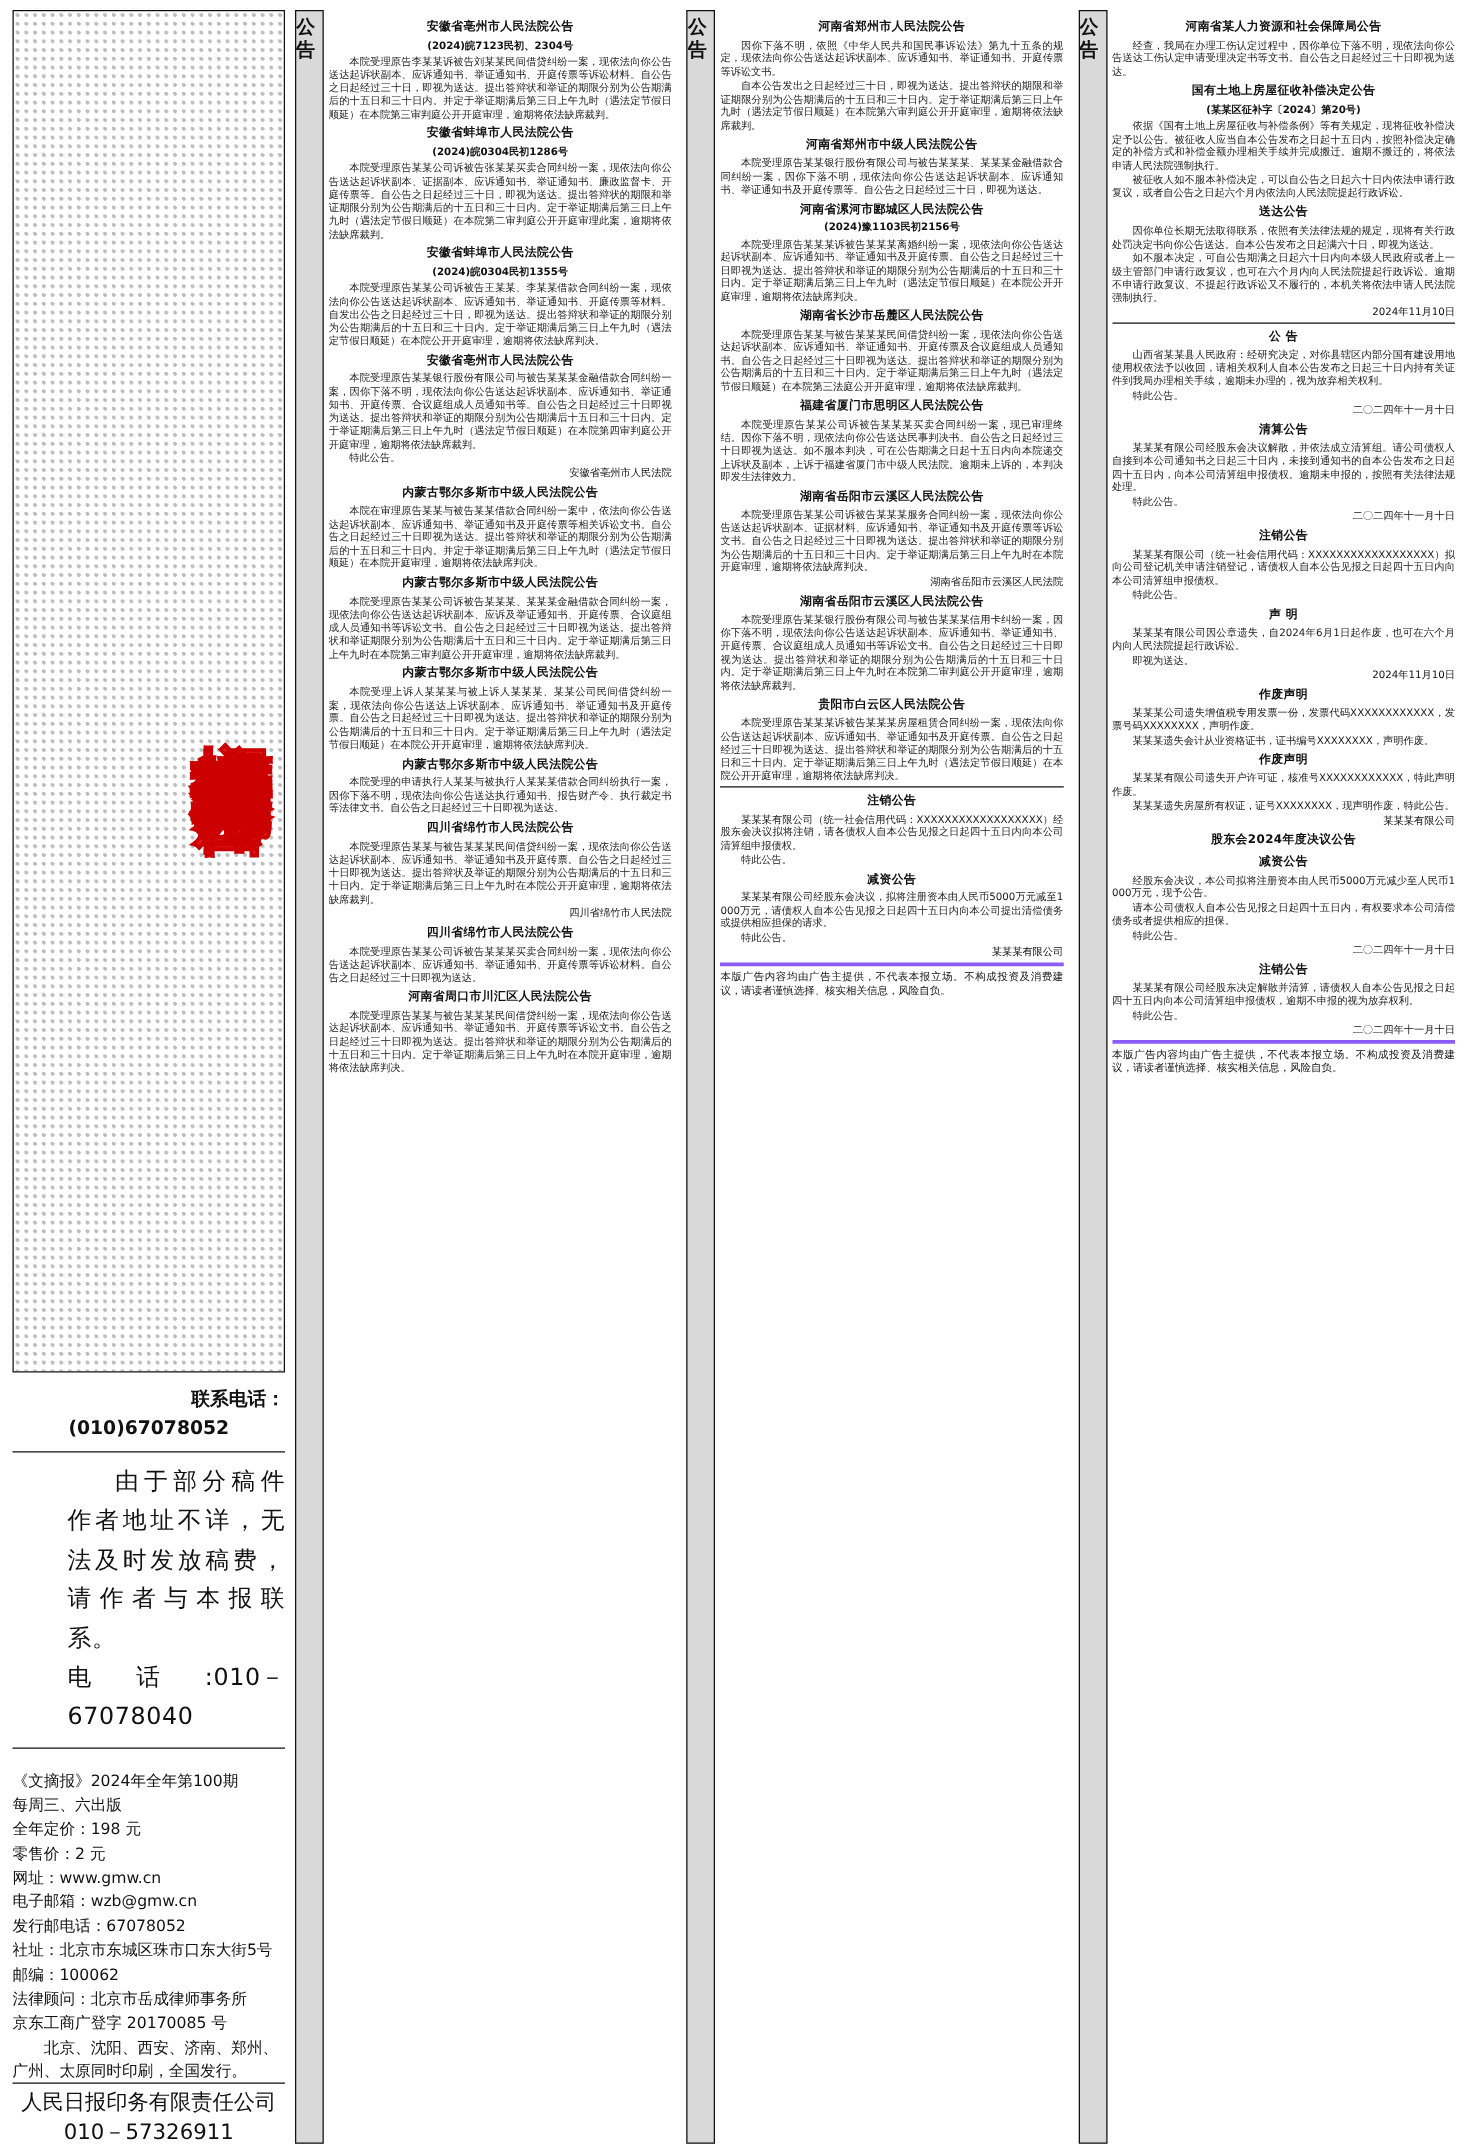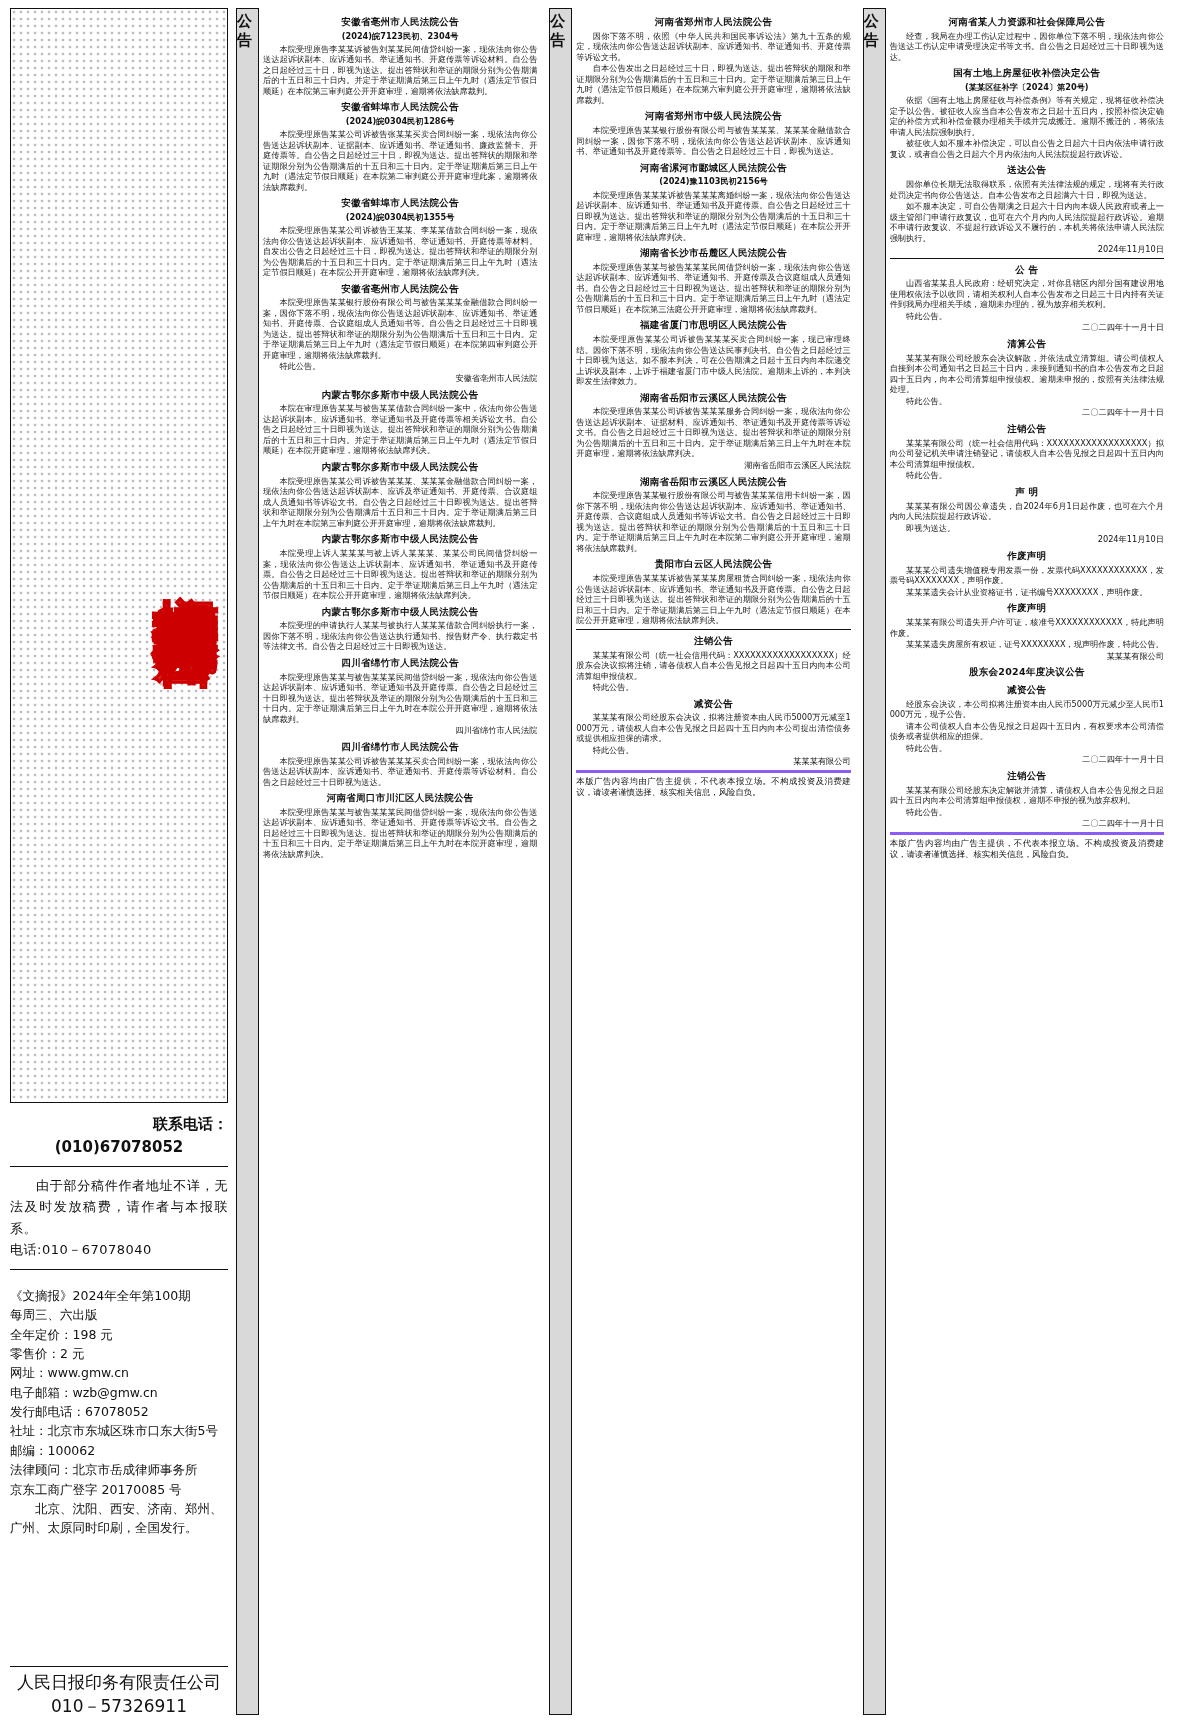--- a/index.html
+++ b/index.html
@@ -52,24 +52,25 @@
   .contact-block{
     margin-top:10px;
     font-size:15px;
     line-height:1.5;
     font-weight:bold;
     text-align:center;
   }
   .contact-block .lbl{text-align:right;}
   .hr-strong{border:0;border-top:1.5px solid #111;margin:8px 0 8px 0;}
   .notice-block{
-    font-size:13px;
+    font-size:19px;
     line-height:1.65;
     text-align:justify;
     letter-spacing:.5px;
+    margin-left:44px;
   }
   .notice-block p{margin:0;}
   .notice-block .indent{text-indent:2em;}
   .imprint{
     margin-top:8px;
     font-size:12.5px;
     line-height:1.55;
     text-align:left;
   }
   .imprint p{margin:0;}

